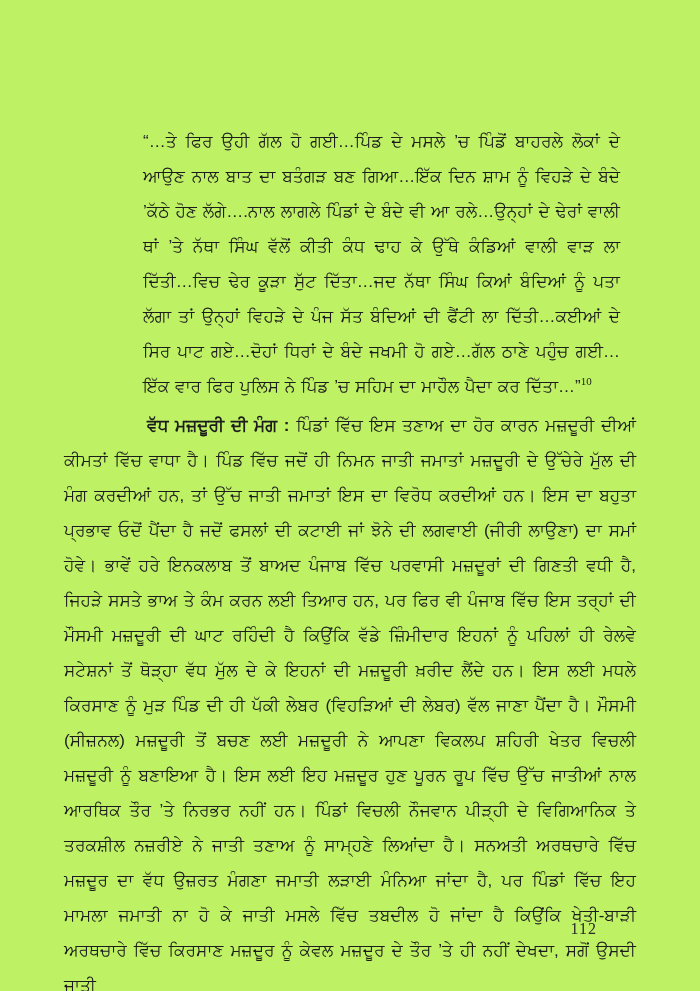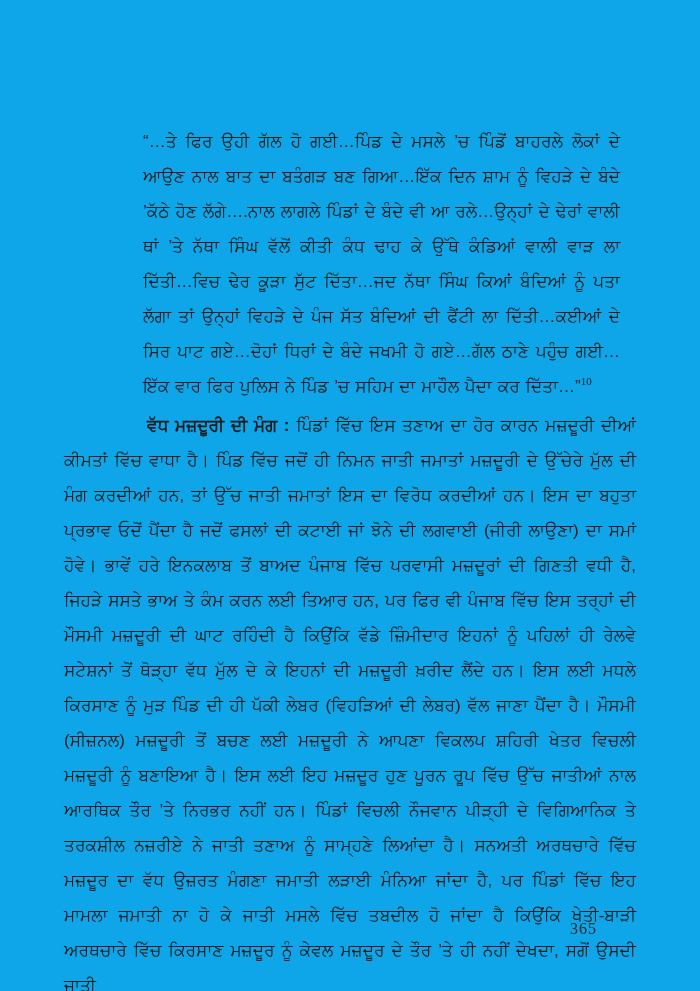--- a/index.html
+++ b/index.html
@@ -4,21 +4,21 @@
 <style>
   html, body {
     margin: 0;
     padding: 0;
     background: #ffffff;
   }
   .page {
     position: relative;
     width: 700px;
     height: 991px;
-    background: #0ea5e9;
+    background: #bef264;
     overflow: hidden;
     font-family: "Liberation Sans", "DejaVu Sans", sans-serif;
     color: #1c1c1c;
     box-sizing: border-box;
   }
   .content {
     position: absolute;
     top: 124px;
     left: 60px;
     width: 580px;
@@ -62,14 +62,14 @@
 
 <div class="page">
   <div class="content">
 
     <p class="quote"><span>“…ਤੇ ਫਿਰ ਉਹੀ ਗੱਲ ਹੋ ਗਈ…ਪਿੰਡ ਦੇ ਮਸਲੇ ’ਚ ਪਿੰਡੋਂ ਬਾਹਰਲੇ ਲੋਕਾਂ ਦੇ ਆਉਣ ਨਾਲ ਬਾਤ ਦਾ ਬਤੰਗੜ ਬਣ ਗਿਆ…ਇੱਕ ਦਿਨ ਸ਼ਾਮ ਨੂੰ ਵਿਹੜੇ ਦੇ ਬੰਦੇ ’ਕੱਠੇ ਹੋਣ ਲੱਗੇ….ਨਾਲ ਲਾਗਲੇ ਪਿੰਡਾਂ ਦੇ ਬੰਦੇ ਵੀ ਆ ਰਲੇ…ਉਨ੍ਹਾਂ ਦੇ ਢੇਰਾਂ ਵਾਲੀ ਥਾਂ ’ਤੇ ਨੱਥਾ ਸਿੰਘ ਵੱਲੋਂ ਕੀਤੀ ਕੰਧ ਢਾਹ ਕੇ ਉੱਥੇ ਕੰਡਿਆਂ ਵਾਲੀ ਵਾੜ ਲਾ ਦਿੱਤੀ…ਵਿਚ ਢੇਰ ਕੂੜਾ ਸੁੱਟ ਦਿੱਤਾ…ਜਦ ਨੱਥਾ ਸਿੰਘ ਕਿਆਂ ਬੰਦਿਆਂ ਨੂੰ ਪਤਾ ਲੱਗਾ ਤਾਂ ਉਨ੍ਹਾਂ ਵਿਹੜੇ ਦੇ ਪੰਜ ਸੱਤ ਬੰਦਿਆਂ ਦੀ ਫੈਂਟੀ ਲਾ ਦਿੱਤੀ…ਕਈਆਂ ਦੇ ਸਿਰ ਪਾਟ ਗਏ…ਦੋਹਾਂ ਧਿਰਾਂ ਦੇ ਬੰਦੇ ਜਖਮੀ ਹੋ ਗਏ…ਗੱਲ ਠਾਣੇ ਪਹੁੰਚ ਗਈ…ਇੱਕ ਵਾਰ ਫਿਰ ਪੁਲਿਸ ਨੇ ਪਿੰਡ ’ਚ ਸਹਿਮ ਦਾ ਮਾਹੌਲ ਪੈਦਾ ਕਰ ਦਿੱਤਾ…”</span><sup>10</sup></p>
 
     <p class="body-para"><strong class="para-heading">ਵੱਧ ਮਜ਼ਦੂਰੀ ਦੀ ਮੰਗ :</strong> <span>ਪਿੰਡਾਂ ਵਿੱਚ ਇਸ ਤਣਾਅ ਦਾ ਹੋਰ ਕਾਰਨ ਮਜ਼ਦੂਰੀ ਦੀਆਂ ਕੀਮਤਾਂ ਵਿੱਚ ਵਾਧਾ ਹੈ। ਪਿੰਡ ਵਿੱਚ ਜਦੋਂ ਹੀ ਨਿਮਨ ਜਾਤੀ ਜਮਾਤਾਂ ਮਜ਼ਦੂਰੀ ਦੇ ਉੱਚੇਰੇ ਮੁੱਲ ਦੀ ਮੰਗ ਕਰਦੀਆਂ ਹਨ, ਤਾਂ ਉੱਚ ਜਾਤੀ ਜਮਾਤਾਂ ਇਸ ਦਾ ਵਿਰੋਧ ਕਰਦੀਆਂ ਹਨ। ਇਸ ਦਾ ਬਹੁਤਾ ਪ੍ਰਭਾਵ ਓਦੋਂ ਪੈਂਦਾ ਹੈ ਜਦੋਂ ਫਸਲਾਂ ਦੀ ਕਟਾਈ ਜਾਂ ਝੋਨੇ ਦੀ ਲਗਵਾਈ (ਜੀਰੀ ਲਾਉਣਾ) ਦਾ ਸਮਾਂ ਹੋਵੇ। ਭਾਵੇਂ ਹਰੇ ਇਨਕਲਾਬ ਤੋਂ ਬਾਅਦ ਪੰਜਾਬ ਵਿੱਚ ਪਰਵਾਸੀ ਮਜ਼ਦੂਰਾਂ ਦੀ ਗਿਣਤੀ ਵਧੀ ਹੈ, ਜਿਹੜੇ ਸਸਤੇ ਭਾਅ ਤੇ ਕੰਮ ਕਰਨ ਲਈ ਤਿਆਰ ਹਨ, ਪਰ ਫਿਰ ਵੀ ਪੰਜਾਬ ਵਿੱਚ ਇਸ ਤਰ੍ਹਾਂ ਦੀ ਮੌਸਮੀ ਮਜ਼ਦੂਰੀ ਦੀ ਘਾਟ ਰਹਿੰਦੀ ਹੈ ਕਿਉਂਕਿ ਵੱਡੇ ਜ਼ਿੰਮੀਦਾਰ ਇਹਨਾਂ ਨੂੰ ਪਹਿਲਾਂ ਹੀ ਰੇਲਵੇ ਸਟੇਸ਼ਨਾਂ ਤੋਂ ਥੋੜ੍ਹਾ ਵੱਧ ਮੁੱਲ ਦੇ ਕੇ ਇਹਨਾਂ ਦੀ ਮਜ਼ਦੂਰੀ ਖ਼ਰੀਦ ਲੈਂਦੇ ਹਨ। ਇਸ ਲਈ ਮਧਲੇ ਕਿਰਸਾਣ ਨੂੰ ਮੁੜ ਪਿੰਡ ਦੀ ਹੀ ਪੱਕੀ ਲੇਬਰ (ਵਿਹੜਿਆਂ ਦੀ ਲੇਬਰ) ਵੱਲ ਜਾਣਾ ਪੈਂਦਾ ਹੈ। ਮੌਸਮੀ (ਸੀਜ਼ਨਲ) ਮਜ਼ਦੂਰੀ ਤੋਂ ਬਚਣ ਲਈ ਮਜ਼ਦੂਰੀ ਨੇ ਆਪਣਾ ਵਿਕਲਪ ਸ਼ਹਿਰੀ ਖੇਤਰ ਵਿਚਲੀ ਮਜ਼ਦੂਰੀ ਨੂੰ ਬਣਾਇਆ ਹੈ। ਇਸ ਲਈ ਇਹ ਮਜ਼ਦੂਰ ਹੁਣ ਪੂਰਨ ਰੂਪ ਵਿੱਚ ਉੱਚ ਜਾਤੀਆਂ ਨਾਲ ਆਰਥਿਕ ਤੌਰ ’ਤੇ ਨਿਰਭਰ ਨਹੀਂ ਹਨ। ਪਿੰਡਾਂ ਵਿਚਲੀ ਨੌਜਵਾਨ ਪੀੜ੍ਹੀ ਦੇ ਵਿਗਿਆਨਿਕ ਤੇ ਤਰਕਸ਼ੀਲ ਨਜ਼ਰੀਏ ਨੇ ਜਾਤੀ ਤਣਾਅ ਨੂੰ ਸਾਮ੍ਹਣੇ ਲਿਆਂਦਾ ਹੈ। ਸਨਅਤੀ ਅਰਥਚਾਰੇ ਵਿੱਚ ਮਜ਼ਦੂਰ ਦਾ ਵੱਧ ਉਜ਼ਰਤ ਮੰਗਣਾ ਜਮਾਤੀ ਲੜਾਈ ਮੰਨਿਆ ਜਾਂਦਾ ਹੈ, ਪਰ ਪਿੰਡਾਂ ਵਿੱਚ ਇਹ ਮਾਮਲਾ ਜਮਾਤੀ ਨਾ ਹੋ ਕੇ ਜਾਤੀ ਮਸਲੇ ਵਿੱਚ ਤਬਦੀਲ ਹੋ ਜਾਂਦਾ ਹੈ ਕਿਉਂਕਿ ਖੇਤੀ-ਬਾੜੀ ਅਰਥਚਾਰੇ ਵਿੱਚ ਕਿਰਸਾਣ ਮਜ਼ਦੂਰ ਨੂੰ ਕੇਵਲ ਮਜ਼ਦੂਰ ਦੇ ਤੌਰ ’ਤੇ ਹੀ ਨਹੀਂ ਦੇਖਦਾ, ਸਗੋਂ ਉਸਦੀ ਜਾਤੀ</span></p>
 
   </div>
 
-  <div class="page-number">365</div>
+  <div class="page-number">112</div>
 </div>
 
 </body></html>

